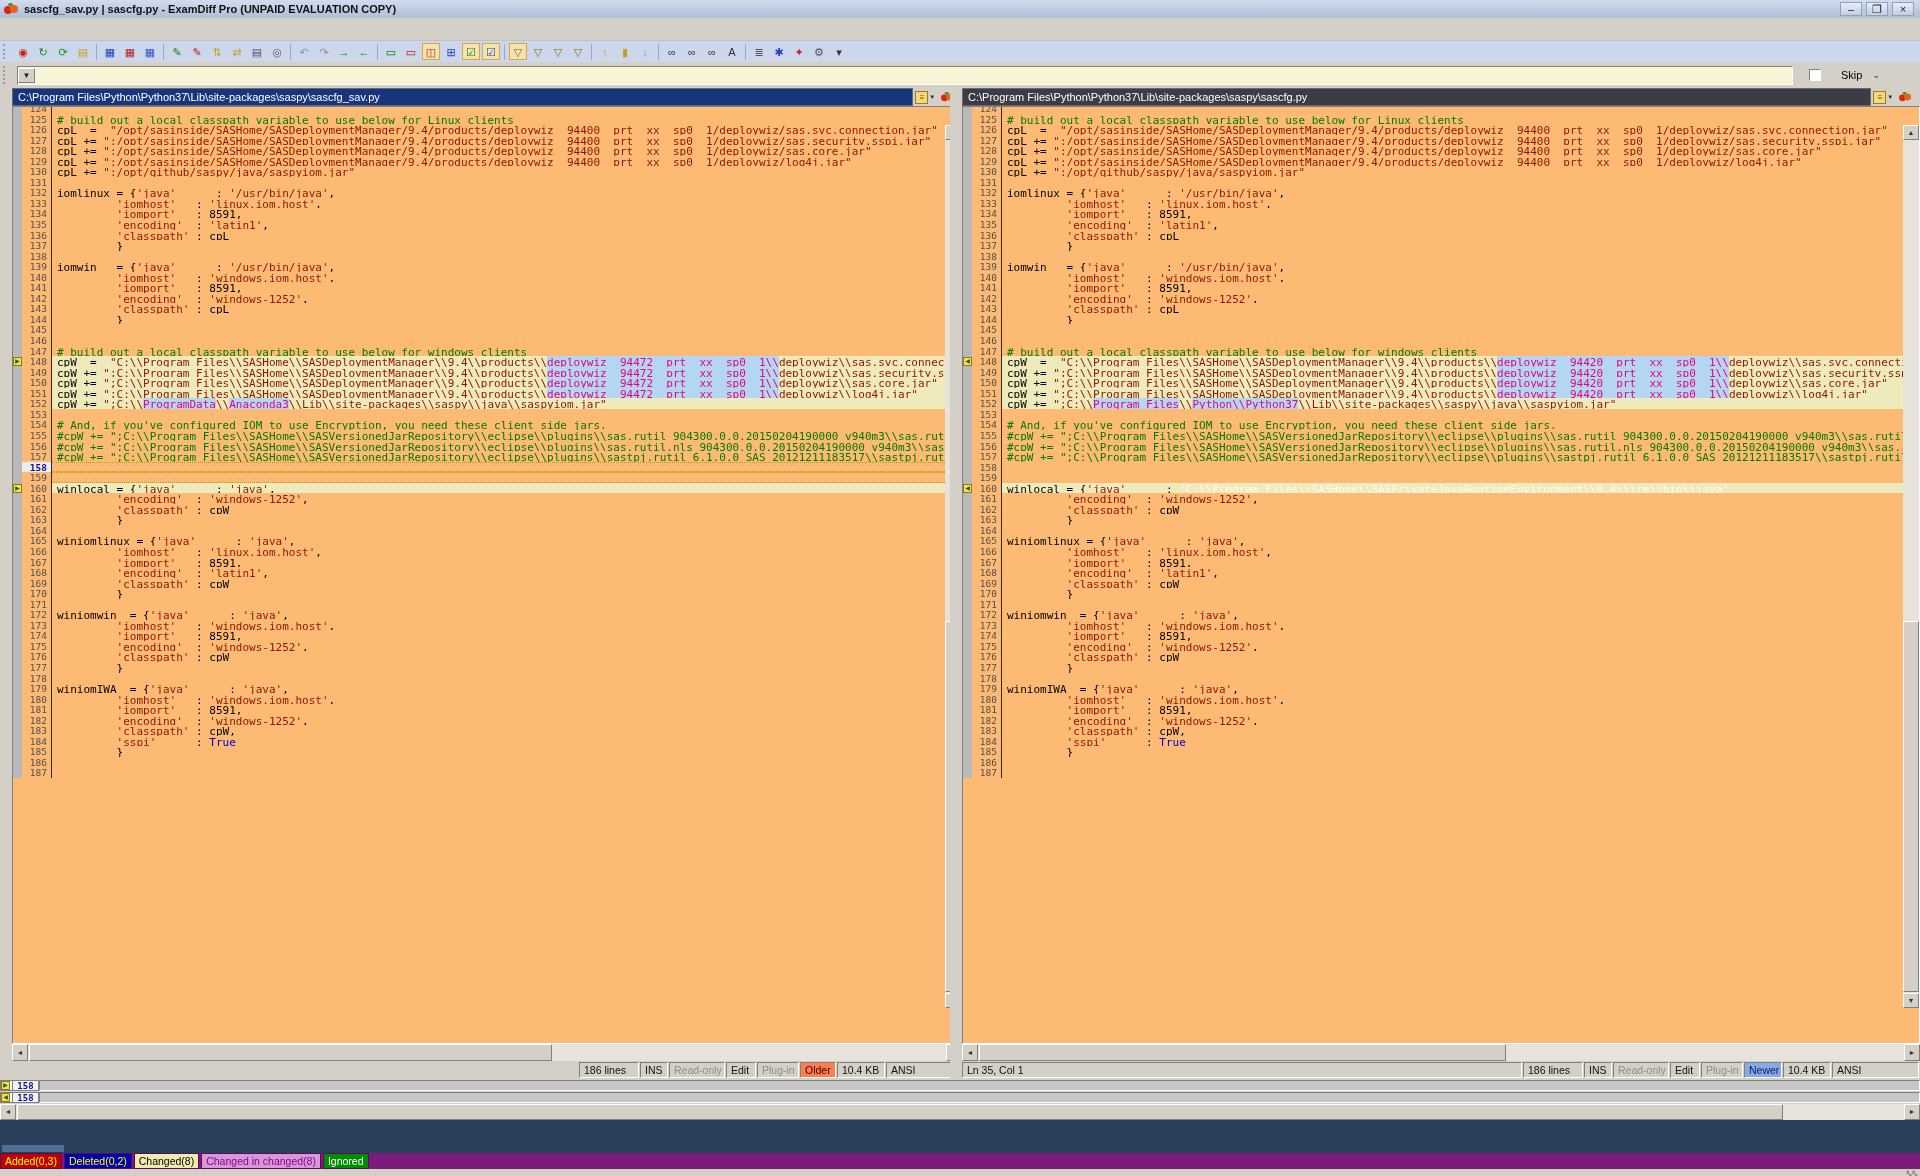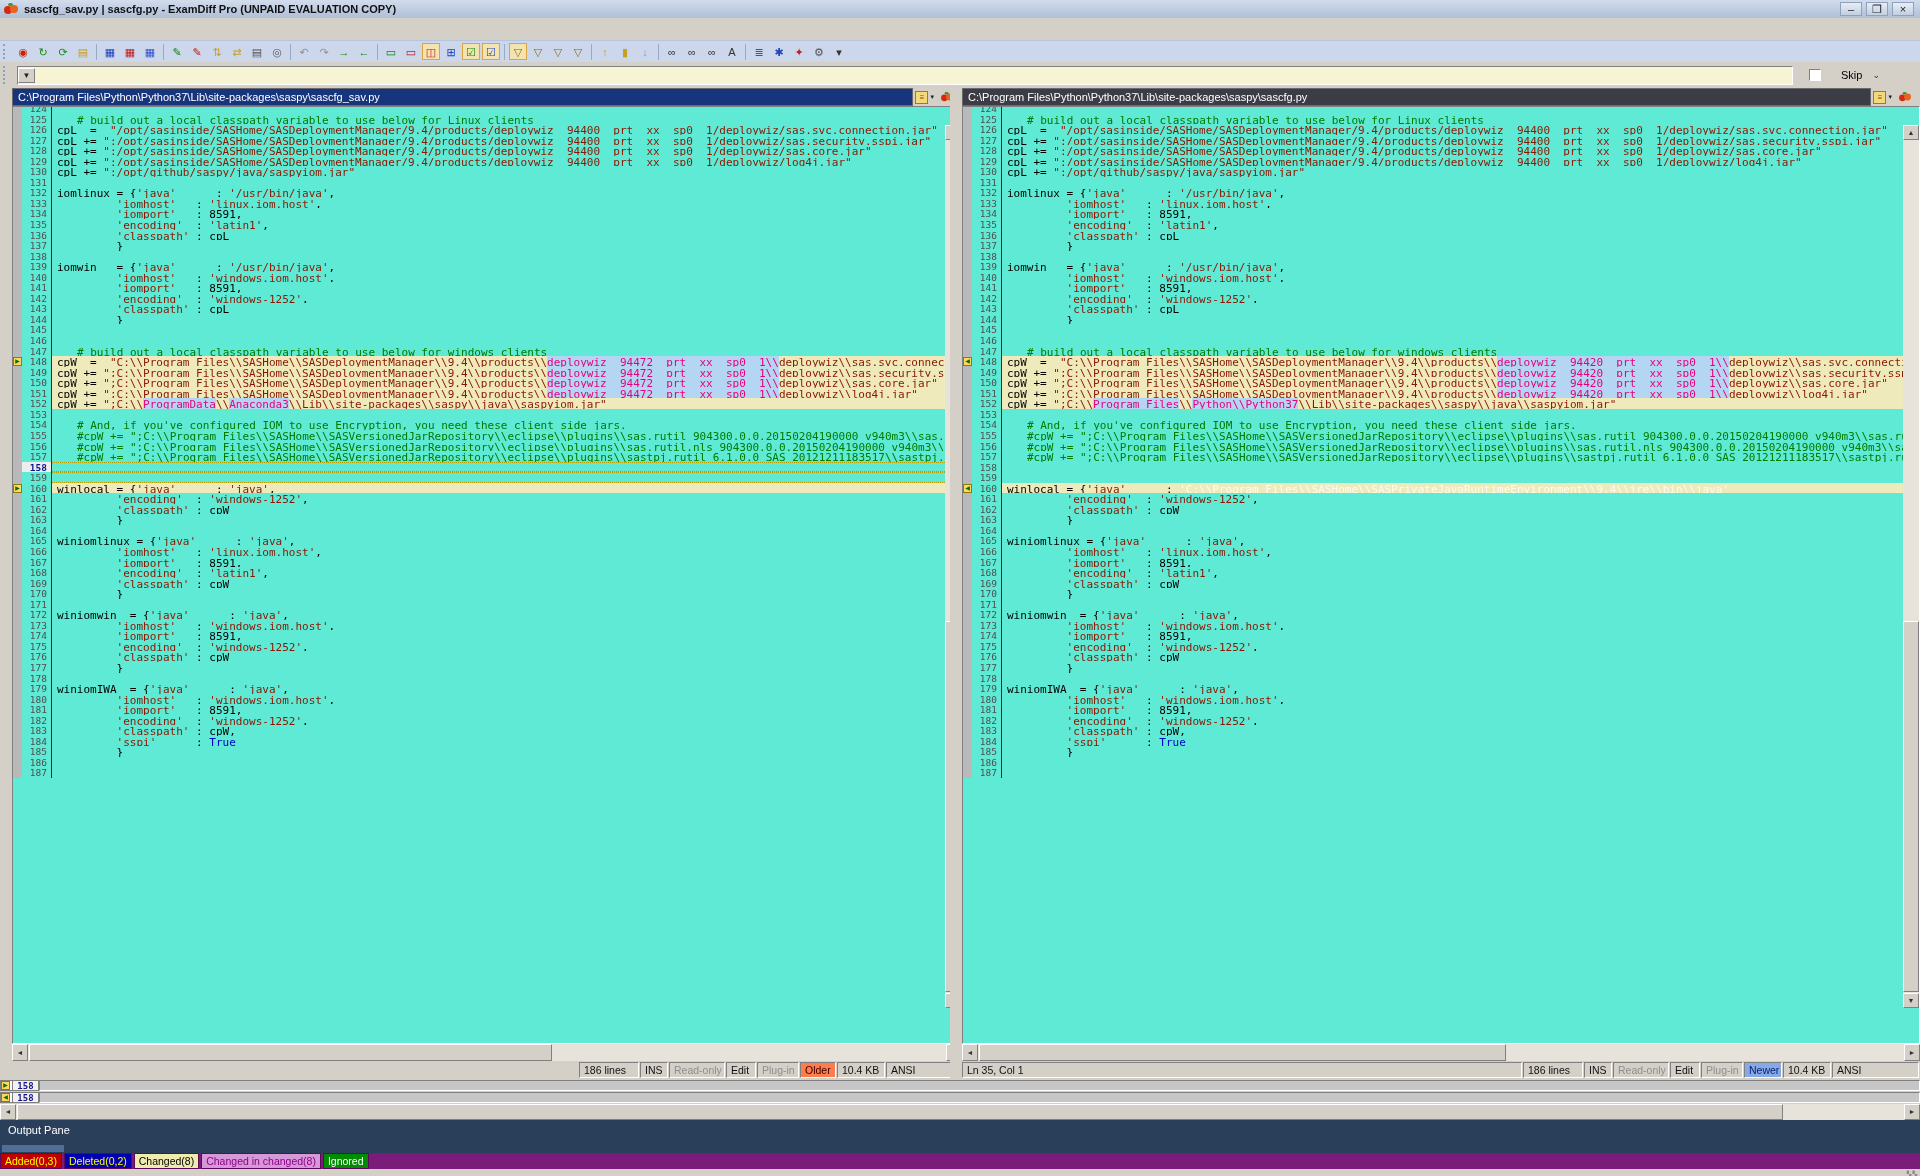--- a/index.html
+++ b/index.html
@@ -59,34 +59,34 @@
   .pathbar { flex:1; height:18px; color:#fff; font-size:11px; line-height:17px;
     padding-left:5px; white-space:nowrap; overflow:hidden; border:1px solid #6a6a6a; }
   .pathbar.activehdr { background:#17357d; }
   .pathbar.inactivehdr { background:#3c3c46; }
   .hdricons { display:flex; align-items:center; padding:0 2px; gap:2px; }
   .fileicon { width:13px; height:13px; background:#f5d87a; border:1px solid #9a7d20; font-size:8px;
     line-height:11px; text-align:center; color:#6a5200; }
   .ddarrow { font-size:7px; color:#222; }
   .hdrapp { transform:scale(.85); }
 
-  .editor { position:absolute; left:0; top:18px; right:0; bottom:35px; background:#5eead4;
+  .editor { position:absolute; left:0; top:18px; right:0; bottom:35px; background:#fdba74;
     border:1px solid; border-color:#808080 #fff #fff #808080; overflow:hidden;padding-left:21px; }
   .rows { position:absolute; left:0; top:-4px; right:16px; }
   .row { display:flex; height:10.56px; line-height:10.56px; white-space:pre; }
   .mk { flex:0 0 9px; background:#b9b9b9; position:relative; }
   .num { flex:0 0 30px; text-align:right; padding-right:4px;
     font:9.5px "DejaVu Sans Mono", monospace; color:#4f4f4f; border-right:1px solid #2a2a2a; }
   .code { flex:1; padding-left:5px; font:11px "DejaVu Sans Mono", monospace; overflow:hidden; }
   .row.hl-y .code { background:#efeabb; }
   .row.hl-dot .code { border-top:1px dotted #b89c00; border-bottom:1px dotted #b89c00; }
   .row.cur .num { color:#14148c; font-weight:bold; background:#ededed; }
   .arrow { position:absolute; left:0; top:1px; width:9px; height:9px; background:#ffd95e;
     border:1px solid #8a7a10; color:#0a6e0a; font-size:6px; line-height:7px; text-align:center; }
-  .t-p { color:#000; } .t-s { color:#8b1600; } .t-c { color:#007a00;margin-left:20px; }
+  .t-p { color:#000; } .t-s { color:#8b1600; } .t-c { color:#007a00; }
   .t-d { color:#e4007f; background:#b5d6f2; } .t-w { color:#fbfbf3; } .t-b { color:#0000cc; }
 
   
   .vscroll { position:absolute; top:18px; bottom:35px; right:0; width:16px; background:#e7e3db; }
   .sbtn { position:absolute; left:0; width:16px; height:15px; background:#d4d0c8;
     border:1px solid; border-color:#fff #808080 #808080 #fff; font-size:7px; color:#333;
     text-align:center; line-height:13px; }
   .vthumb { position:absolute; left:0; width:16px; background:#d4d0c8;
     border:1px solid; border-color:#fff #808080 #808080 #fff; }
   .hscroll { position:absolute; left:0; right:0; bottom:18px; height:17px; background:#e7e3db; }
@@ -443,21 +443,20 @@
       <div class="insrow" style="top: 13px;">
         <span class="insmk">
           <span class="arrow" style="top: 0px;">◀</span>
         </span>
         <span class="insnum">158</span>
         <span class="inscontent"></span>
       </div>
     </div>
 
   <div class="outputpane">
-    <div class="lbl">Output Pane</div>
     <div class="outtab"></div>
   </div>
 
   <div class="mstatus">
     <span id="badges" style="display:flex;">
         <span class="badge" style="background: rgb(192, 0, 0); color: rgb(255, 255, 0);">Added(0,3)</span>
         <span class="badge" style="background: rgb(0, 0, 176); color: rgb(255, 255, 0);">Deleted(0,2)</span>
         <span class="badge" style="background: rgb(239, 236, 174); color: rgb(0, 0, 0);">Changed(8)</span>
         <span class="badge" style="background: rgb(216, 152, 216); color: rgb(140, 0, 140);">Changed in changed(8)</span>
         <span class="badge" style="background: rgb(0, 140, 0); color: rgb(255, 255, 255);">Ignored</span>

